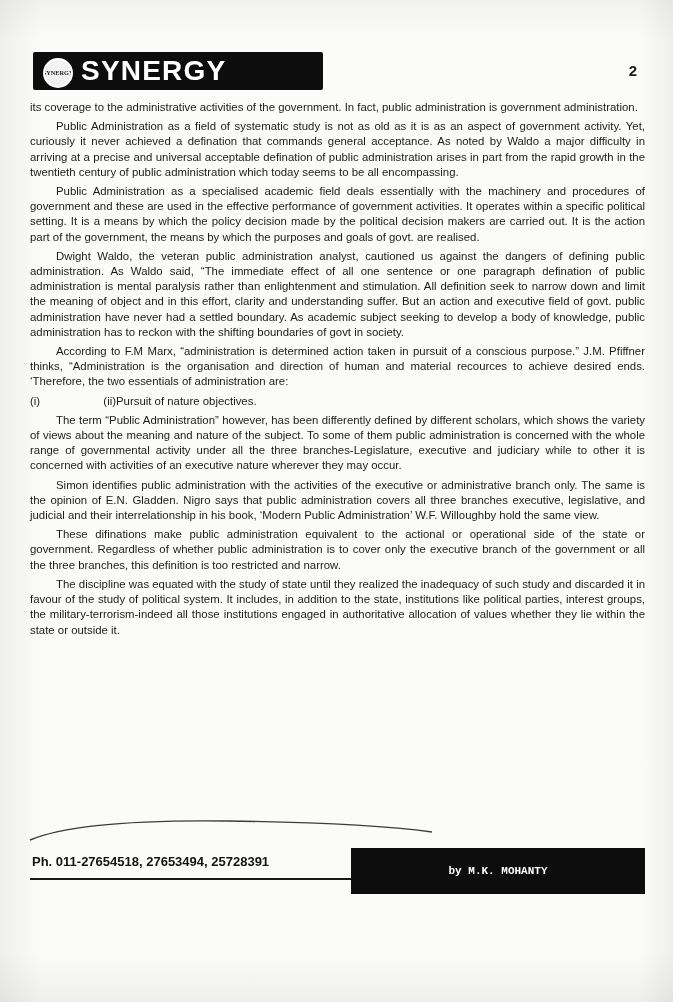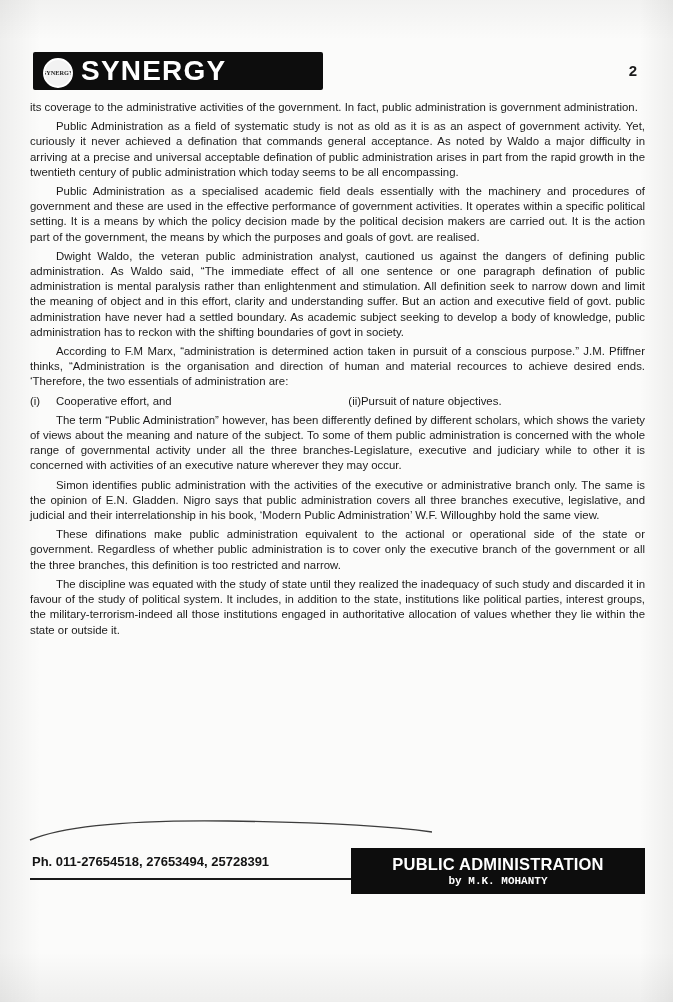--- a/index.html
+++ b/index.html
@@ -211,39 +211,37 @@
     <div class="body-text">
 
       <p class="para noindent">its coverage to the administrative activities of the government. In fact, public administration is government administration.</p>
       <p class="para">Public Administration as a field of systematic study is not as old as it is as an aspect of government activity. Yet, curiously it never achieved a defination that commands general acceptance. As noted by Waldo a major difficulty in arriving at a precise and universal acceptable defination of public administration arises in part from the rapid growth in the twentieth century of public administration which today seems to be all encompassing.</p>
       <p class="para">Public Administration as a specialised academic field deals essentially with the machinery and procedures of government and these are used in the effective performance of government activities. It operates within a specific political setting. It is a means by which the policy decision made by the political decision makers are carried out. It is the action part of the government, the means by which the purposes and goals of govt. are realised.</p>
       <p class="para">Dwight Waldo, the veteran public administration analyst, cautioned us against the dangers of defining public administration. As Waldo said, “The immediate effect of all one sentence or one paragraph defination of public administration is mental paralysis rather than enlightenment and stimulation. All definition seek to narrow down and limit the meaning of object and in this effort, clarity and understanding suffer. But an action and executive field of govt. public administration have never had a settled boundary. As academic subject seeking to develop a body of knowledge, public administration has to reckon with the shifting boundaries of govt in society.</p>
       <p class="para">According to F.M Marx, “administration is determined action taken in pursuit of a conscious purpose.” J.M. Pfiffner thinks, “Administration is the organisation and direction of human and material recources to achieve desired ends. ‘Therefore, the two essentials of administration are:</p>
 
       <div class="numbered-row">
         <div class="num-a">(i)</div>
-        <div class="txt-a">Cooperative effort, and</div>
         <div class="num-b">(ii)</div>
         <div class="txt-b">Pursuit of nature objectives.</div>
       </div>
 
       <p class="para">The term “Public Administration” however, has been differently defined by different scholars, which shows the variety of views about the meaning and nature of the subject. To some of them public administration is concerned with the whole range of governmental activity under all the three branches-Legislature, executive and judiciary while to other it is concerned with activities of an executive nature wherever they may occur.</p>
       <p class="para">Simon identifies public administration with the activities of the executive or administrative branch only. The same is the opinion of E.N. Gladden. Nigro says that public administration covers all three branches executive, legislative, and judicial and their interrelationship in his book, ‘Modern Public Administration’ W.F. Willoughby hold the same view.</p>
       <p class="para">These difinations make public administration equivalent to the actional or operational side of the state or government. Regardless of whether public administration is to cover only the executive branch of the government or all the three branches, this definition is too restricted and narrow.</p>
       <p class="para">The discipline was equated with the study of state until they realized the inadequacy of such study and discarded it in favour of the study of political system. It includes, in addition to the state, institutions like political parties, interest groups, the military-terrorism-indeed all those institutions engaged in authoritative allocation of values whether they lie within the state or outside it.</p>
 
     </div>
   </div>
 
   <svg class="swoosh" style="left:28px; top:818px;" width="430" height="26" viewBox="0 0 430 26">
     <path d="M2 22 C 40 6, 120 2, 200 3 C 280 4, 360 8, 404 14" fill="none" stroke="#1a1a1a" stroke-width="1.4" opacity="0.85"></path>
   </svg>
 
   <div class="footer">
     <div class="footer-left">Ph. 011-27654518, 27653494, 25728391</div>
     <div class="footer-rule"></div>
     <div class="footer-box">
-      <div class="footer-box-title">PUBLIC ADMINISTRATION</div>
       <div class="footer-box-sub">by M.K. MOHANTY</div>
     </div>
   </div>
 
 </div>
 
 </body></html>

